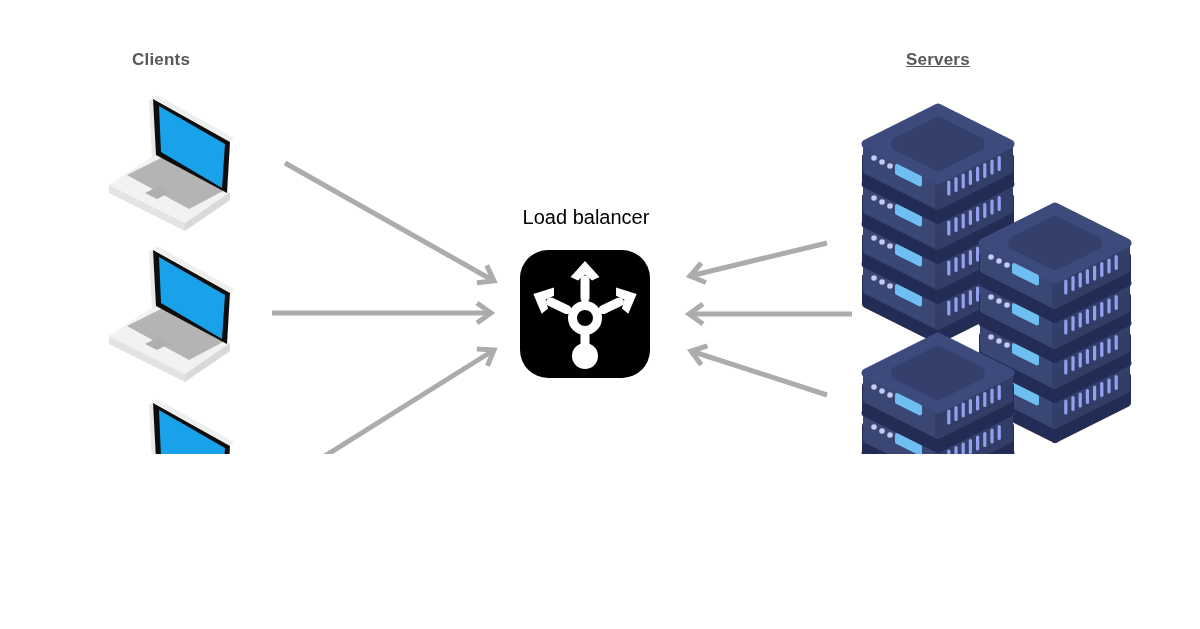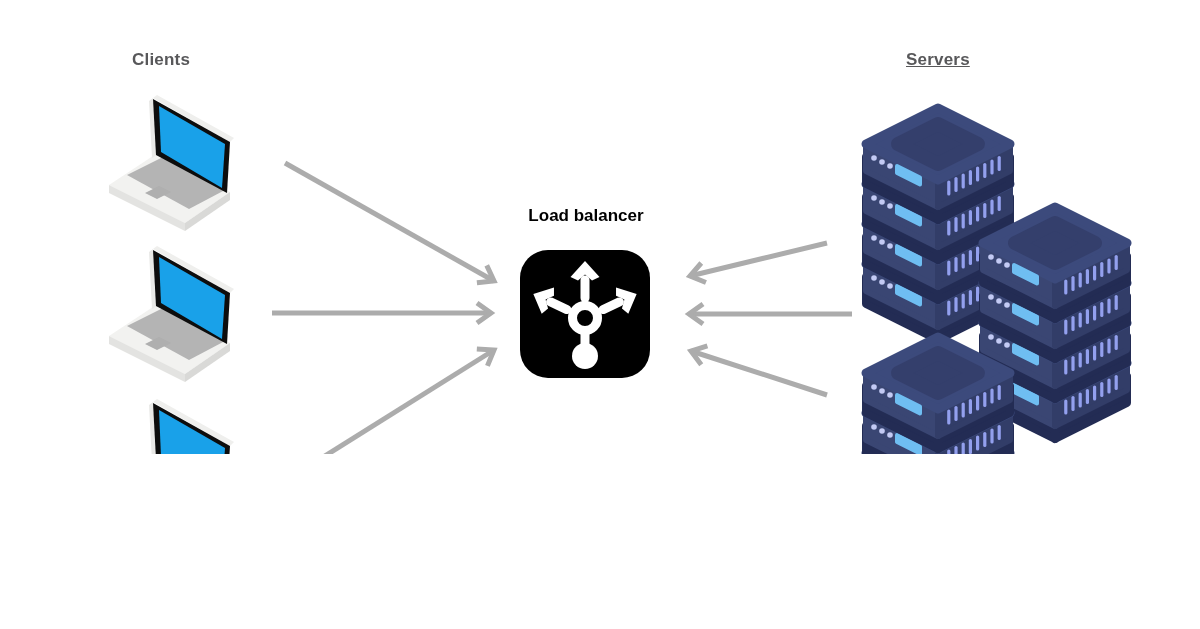--- a/index.html
+++ b/index.html
@@ -18,22 +18,22 @@
     color:var(--label_gray,#58585A);
     letter-spacing:.2px;
     white-space:nowrap;
   }
   .clients-label{left:132px;top:50px;}
   .servers-label{left:906px;top:50px;text-decoration:underline;}
   .lb-label{
     position:absolute;
     left:586px;top:206px;
     transform:translateX(-50%);
-    font-weight:700;
-    font-size:17px;
+    font-weight:400;
+    font-size:20px;
     color:var(--label_black,#000);
     white-space:nowrap;
   }
   
   .lp-lid-edge{fill:#E9E9E7;}
   .lp-lid-top{fill:#EFEFED;}
   .lp-bezel{fill:#0D0D0D;}
   .lp-screen{fill:var(--laptop_screen_blue,#19A1E9);}
   .lp-base{fill:var(--laptop_body,#F2F2F0);}
   .lp-side-l{fill:#E3E3E1;}

